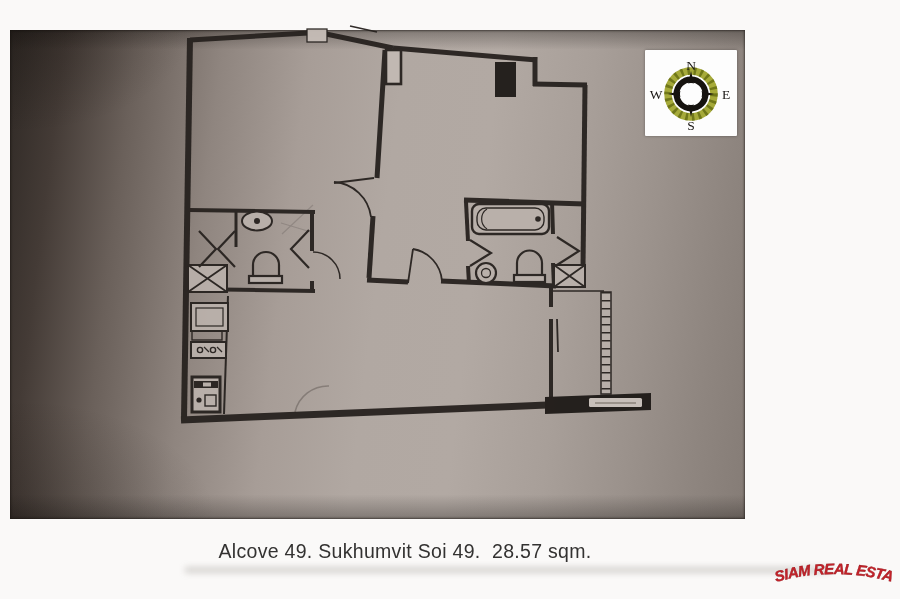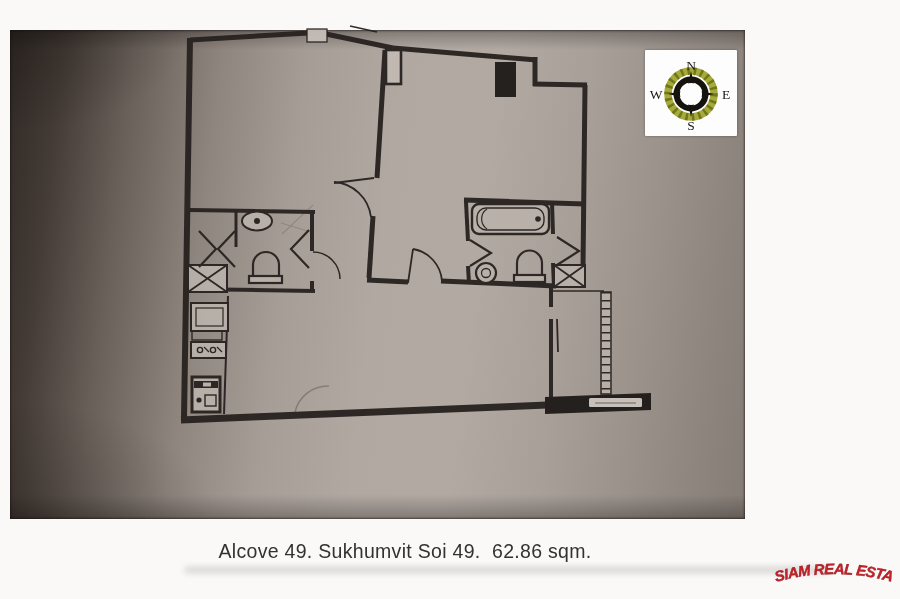--- a/index.html
+++ b/index.html
@@ -147,21 +147,21 @@
     <circle cx="46" cy="44" r="11" fill="#fdfdfd" stroke="none"></circle>
     <circle cx="46" cy="44" r="14.5" fill="none" stroke="#16130f" stroke-width="6"></circle>
 
     <text x="46" y="20" text-anchor="middle">N</text>
     <text x="46" y="80" text-anchor="middle">S</text>
     <text x="11" y="49" text-anchor="middle">W</text>
     <text x="81" y="49" text-anchor="middle">E</text>
   </svg>
 </div>
 
-<div class="caption">Alcove 49. Sukhumvit Soi 49.  62.86 sqm.</div>
+<div class="caption">Alcove 49. Sukhumvit Soi 49.  28.57 sqm.</div>
 <div class="streak"></div>
 
 <svg class="watermark" viewBox="0 0 122 52">
   <defs>
     <path id="wm-arc" d="M3,37 Q61,21 119,37"></path>
   </defs>
   <text fill="#c3222a" stroke="#8e1418" stroke-width="0.35">
     <textPath href="#wm-arc">SIAM REAL ESTATE</textPath>
   </text>
 </svg>

